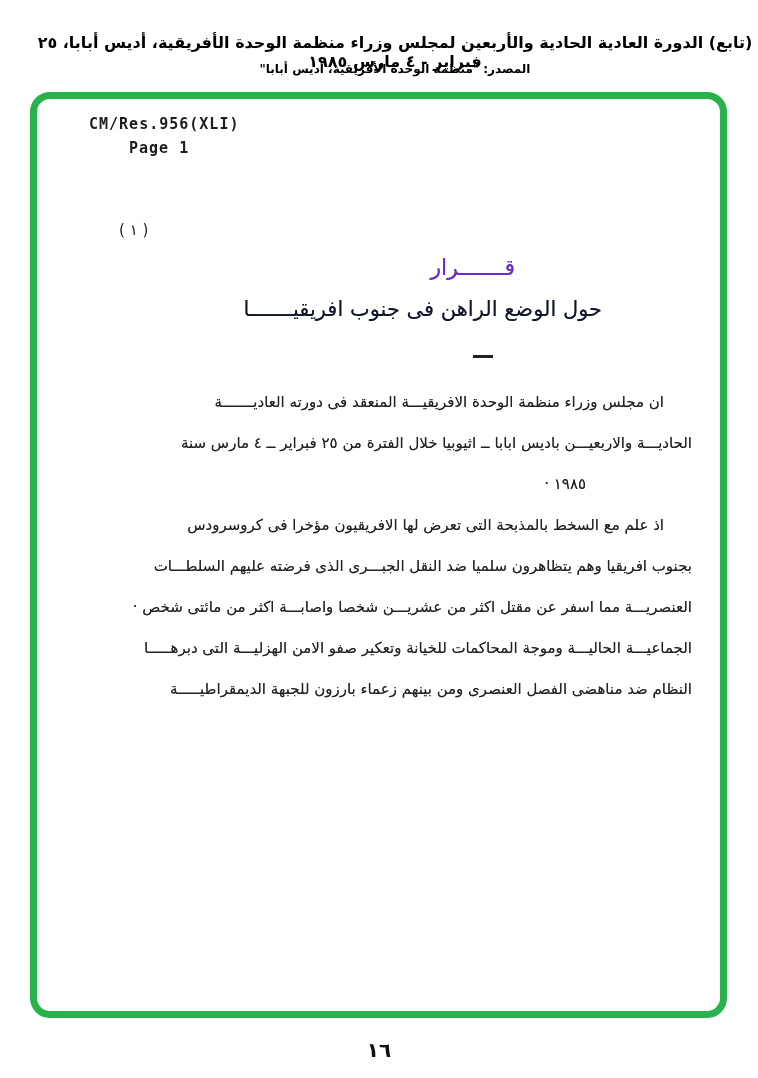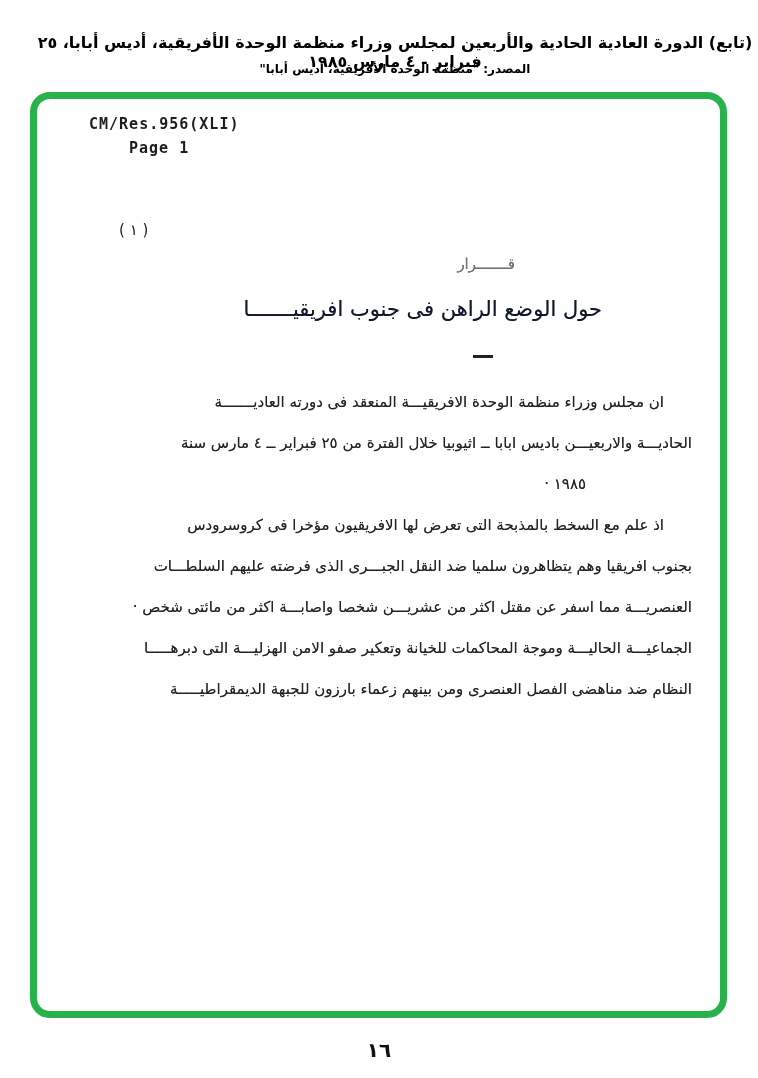--- a/index.html
+++ b/index.html
@@ -15,22 +15,22 @@
   .doc-frame{
     position:absolute;left:30px;top:92px;width:697px;height:926px;
     box-sizing:border-box;border:7px solid #27b24b;border-radius:20px;
     background:#fff;
   }
   .mono{font-family:"DejaVu Sans Mono",monospace;font-weight:bold;color:#1d1d1d;}
   .ref{position:absolute;left:52px;top:16px;font-size:15px;letter-spacing:1px;}
   .pagelbl{position:absolute;left:52px;top:40px;font-size:15px;letter-spacing:1px;margin-left:40px;}
   .item-num{position:absolute;left:82px;top:122px;font-size:15px;color:#1d1d1d;}
   .title{
-    position:absolute;right:205px;top:156px;font-size:15px;color:#737373;
-    white-space:nowrap;text-shadow:0 0 .6px rgba(0,0,0,.55);font-family:Liberation Serif, serif;
+    position:absolute;right:205px;top:156px;font-size:22px;color:#6d28d9;
+    white-space:nowrap;text-shadow:0 0 .6px rgba(0,0,0,.55);
   }
   .subtitle{
     position:absolute;right:118px;top:198px;font-size:21px;color:#0f172a;
     white-space:nowrap;text-shadow:0 0 .6px rgba(0,0,0,.55);
   }
   .divider{position:absolute;left:436px;top:256px;width:20px;height:3px;background:#222;}
   
   .bodytext{
     position:absolute;top:294px;right:28px;left:40px;direction:rtl;
     color:#222;text-shadow:0 0 .6px rgba(0,0,0,.5);

